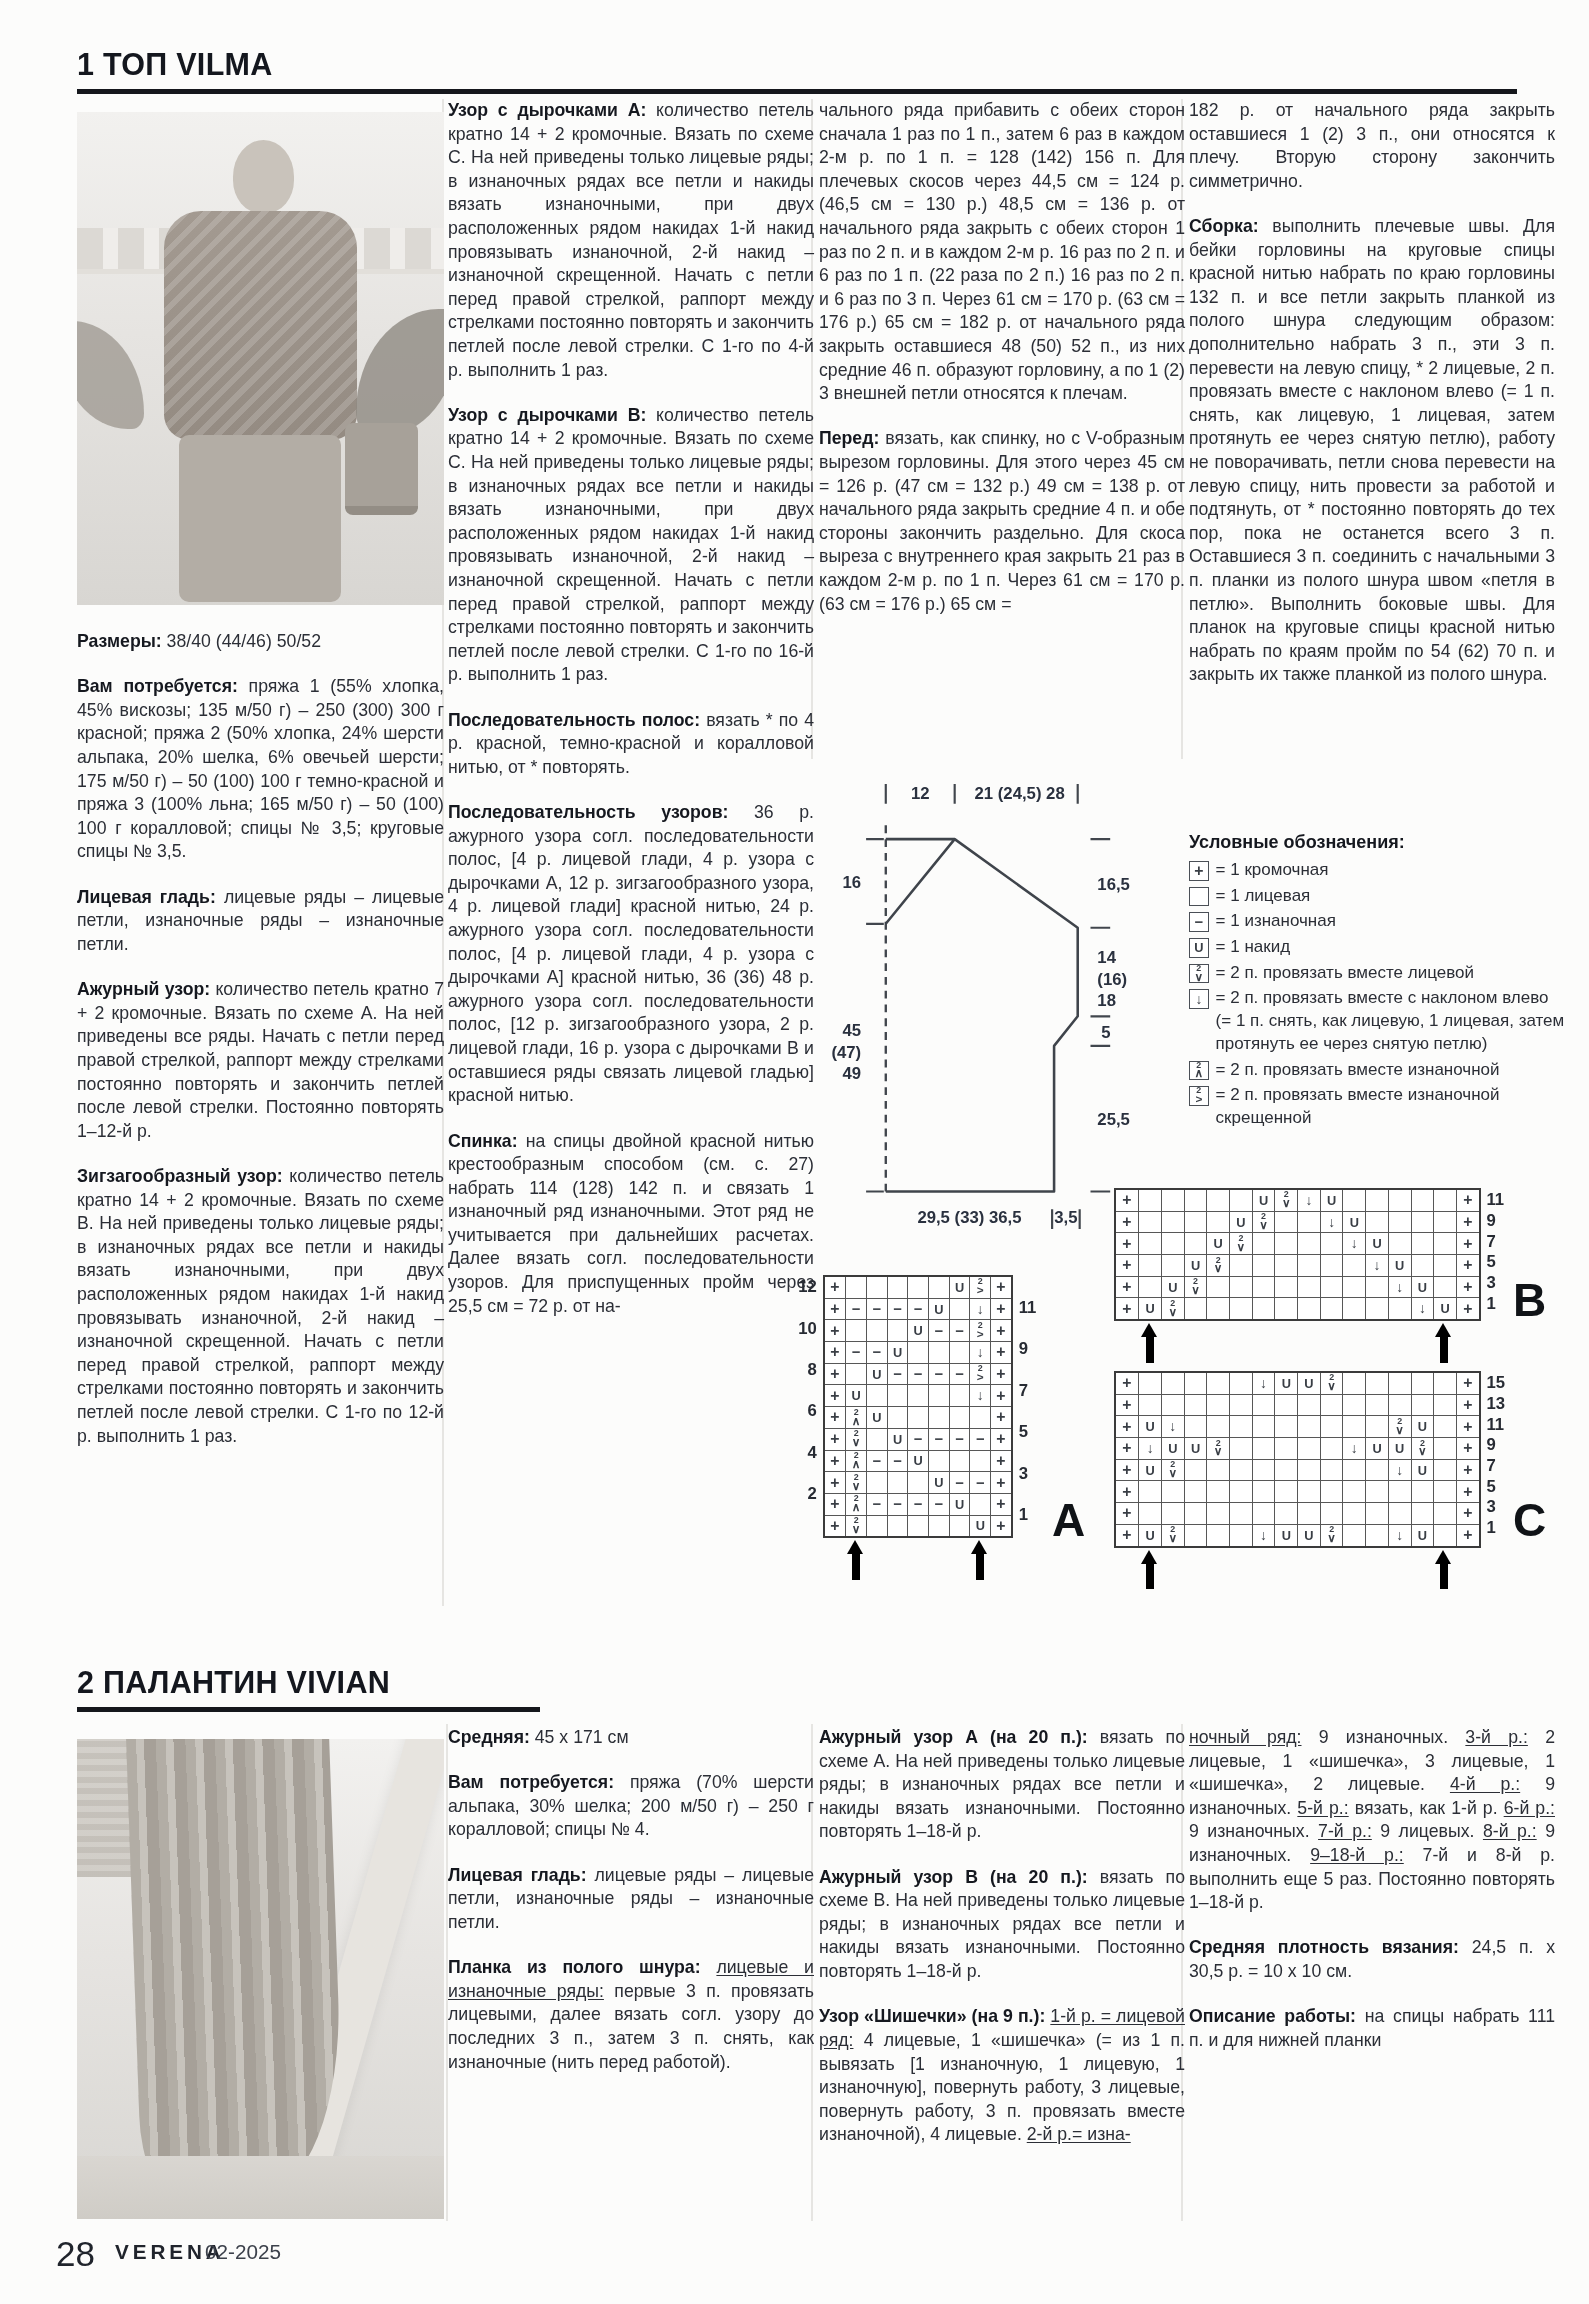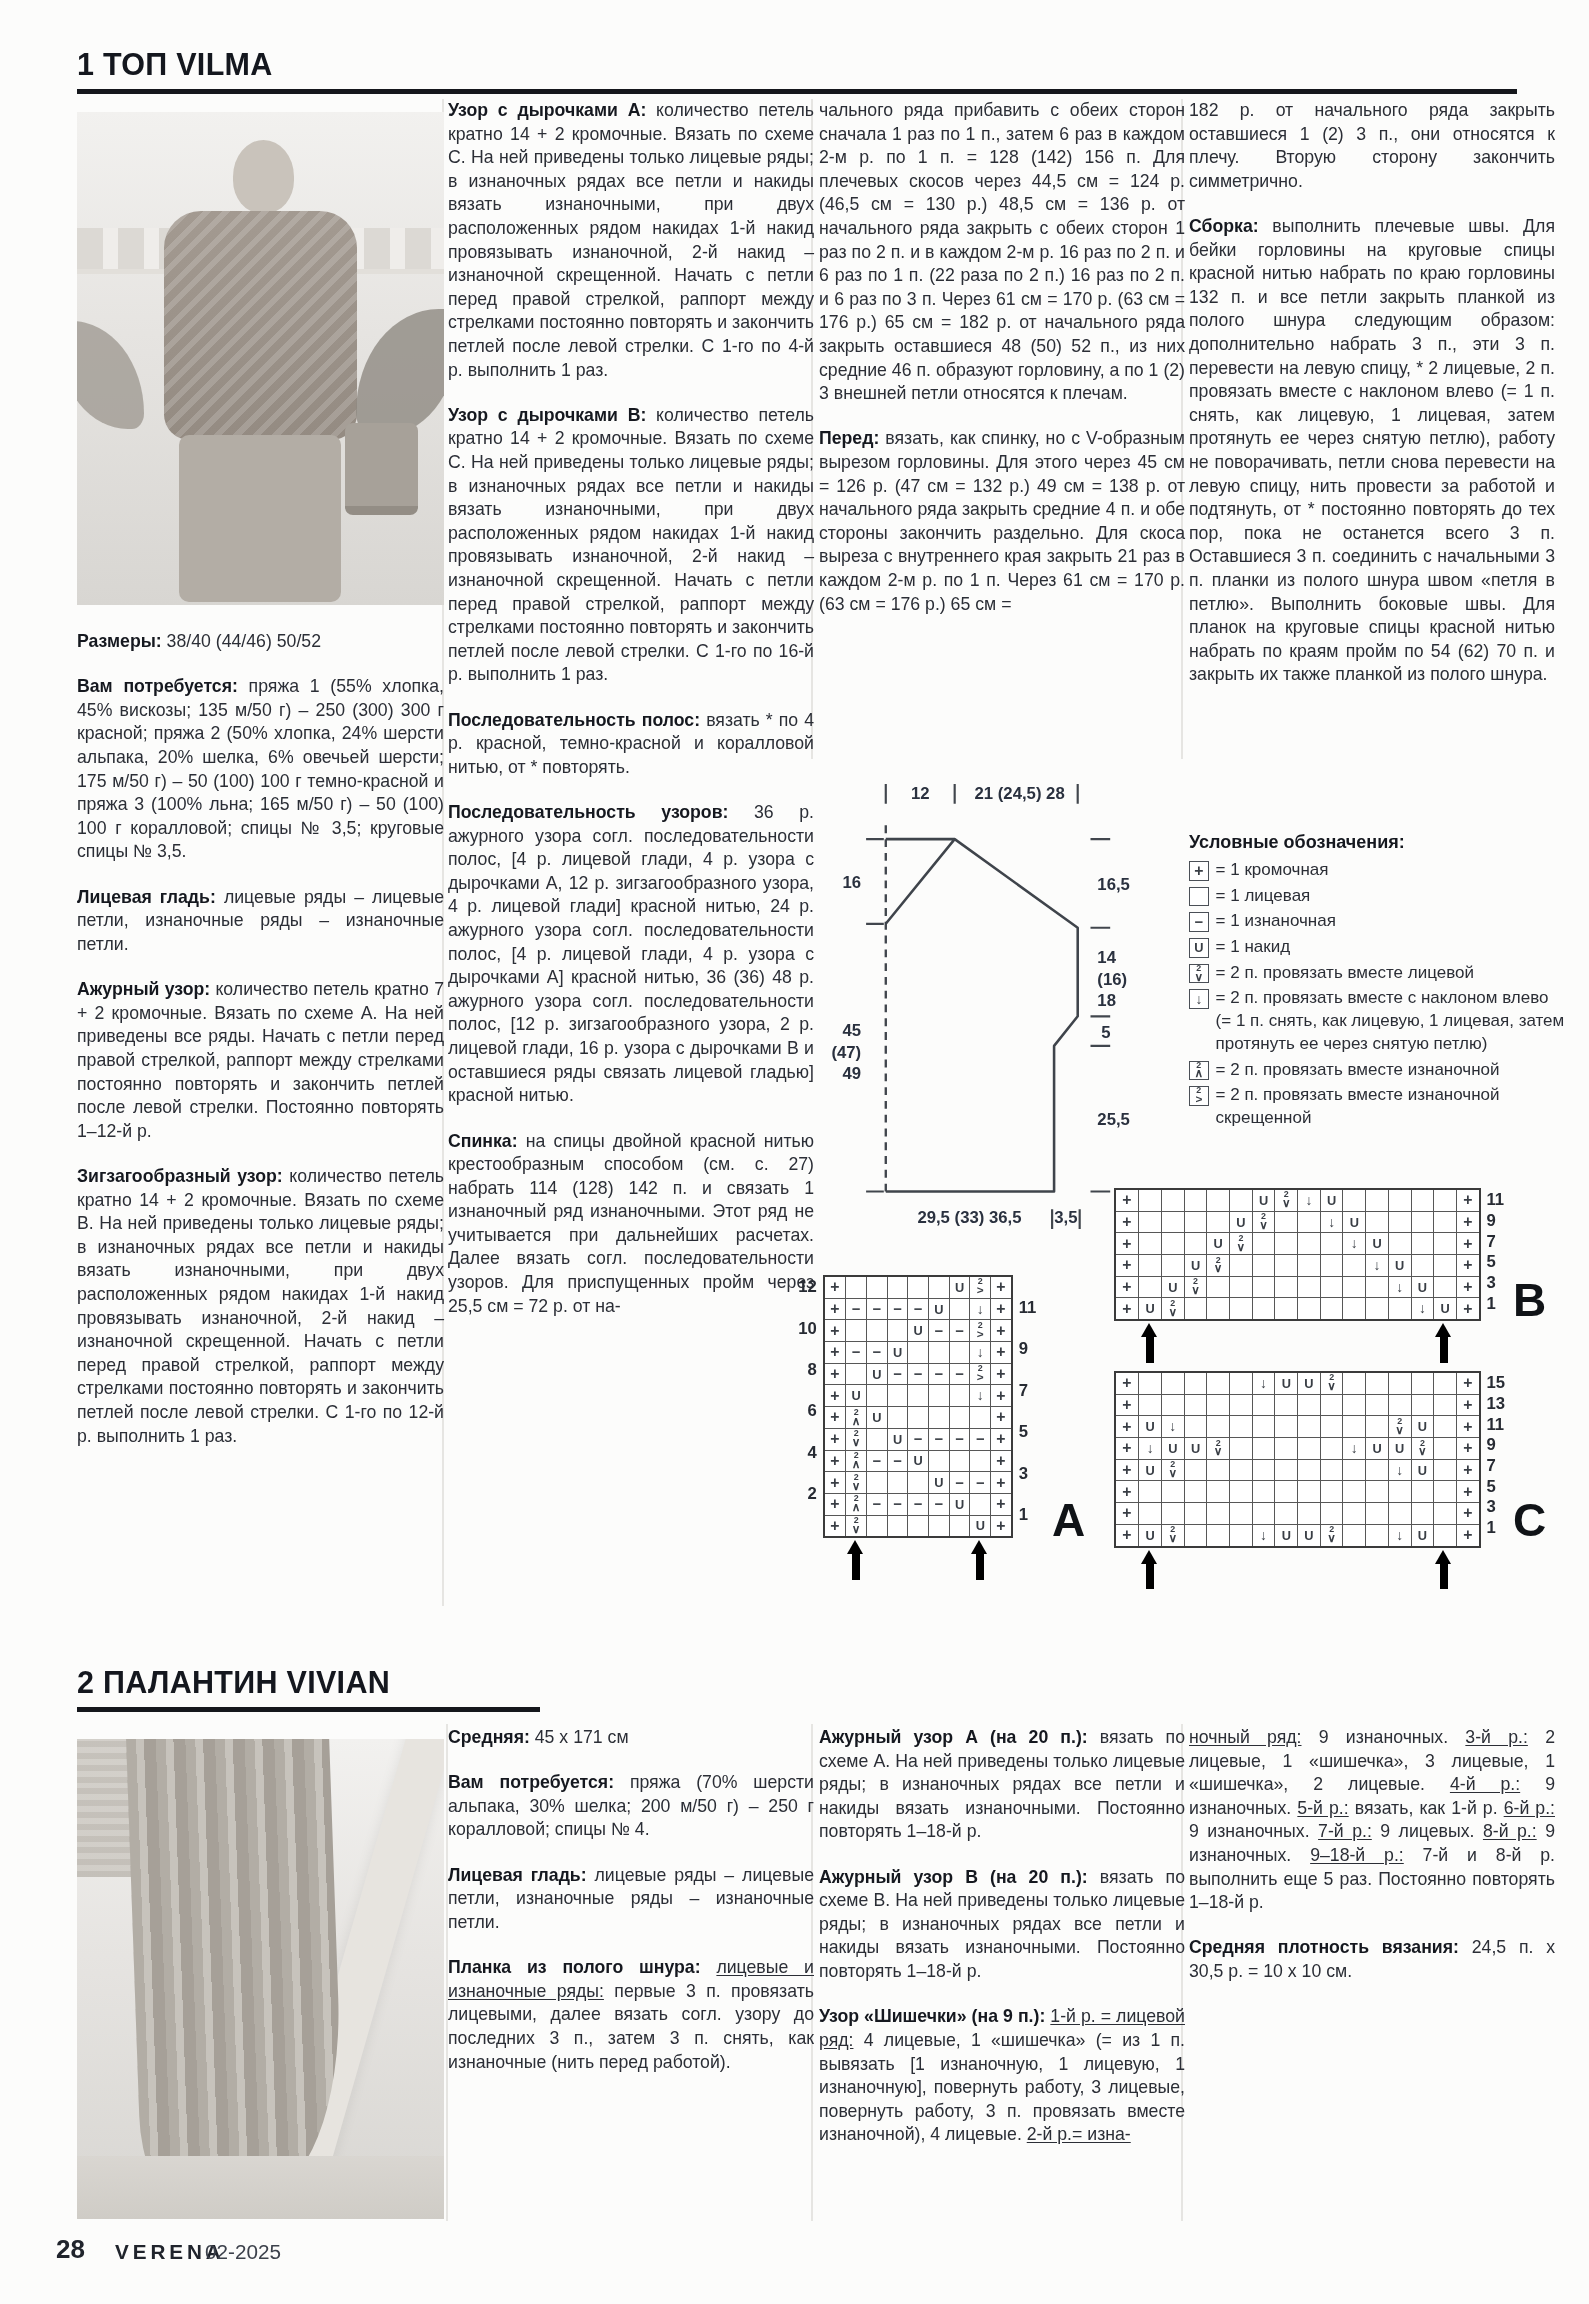--- a/index.html
+++ b/index.html
@@ -61,21 +61,21 @@
   .sym-edge{font-size:15.8px;font-weight:600;}
   .sym-purl{font-size:14.8px;}
   .sym-yo{font-size:12.8px;font-weight:700;}
   .sym-skp{font-size:13.8px;}
   .sym i{font-style:normal;font-size:8.9px;line-height:6.9px;}
   .sym em{font-style:normal;font-size:11.8px;line-height:10.8px;font-weight:700;}
 
   
   .m{font:700 17px "Liberation Sans",sans-serif;fill:#2a313f;}
   
-  .pageno{font-size:26px;font-weight:700;color:#20242c;}
+  .pageno{font-size:35px;font-weight:400;color:#20242c;}
   .mag{font-size:20.7px;font-weight:700;letter-spacing:3.9px;color:#20242c;}
   .issue{font-size:20.7px;color:#3c414b;}
 </style>
 </head>
 <body>
 
 <div class="page">
 
   <h2 class="sec" style="left:77px;top:47px;">1 ТОП VILMA</h2>
   <div class="rule" style="left:77px;top:89px;width:1440px;"></div>
@@ -1435,20 +1435,21 @@
       <p class="para"><b>Планка из полого шнура: </b><span class="u">лицевые и изнаночные ряды:</span> первые 3 п. провязать лицевыми, далее вязать согл. узору до последних 3 п., затем 3 п. снять, как изнаночные (нить перед работой).</p>
     </div>
   <div class="col" style="left:819px;top:1726px;width:366px;">
       <p class="para"><b>Ажурный узор А (на 20 п.): </b>вязать по схеме А. На ней приведены только лицевые ряды; в изнаночных рядах все петли и накиды вязать изнаночными. Постоянно повторять 1–18-й р.</p>
       <p class="para"><b>Ажурный узор В (на 20 п.): </b>вязать по схеме В. На ней приведены только лицевые ряды; в изнаночных рядах все петли и накиды вязать изнаночными. Постоянно повторять 1–18-й р.</p>
       <p class="para"><b>Узор «Шишечки» (на 9 п.): </b><span class="u">1-й р. = лицевой ряд:</span> 4 лицевые, 1 «шишечка» (= из 1 п. вывязать [1 изнаночную, 1 лицевую, 1 изнаночную], повернуть работу, 3 лицевые, повернуть работу, 3 п. провязать вместе изнаночной), 4 лицевые. <span class="u">2-й р.= изна-</span></p>
     </div>
   <div class="col" style="left:1189px;top:1726px;width:366px;">
       <p class="para"><span class="u">ночный ряд:</span> 9 изнаночных. <span class="u">3-й р.:</span> 2 лицевые, 1 «шишечка», 3 лицевые, 1 «шишечка», 2 лицевые. <span class="u">4-й р.:</span> 9 изнаночных. <span class="u">5-й р.:</span> вязать, как 1-й р. <span class="u">6-й р.:</span> 9 изнаночных. <span class="u">7-й р.:</span> 9 лицевых. <span class="u">8-й р.:</span> 9 изнаночных. <span class="u">9–18-й р.:</span> 7-й и 8-й р. выполнить еще 5 раз. Постоянно повторять 1–18-й р.</p>
       <p class="para"><b>Средняя плотность вязания: </b>24,5 п. х 30,5 р. = 10 х 10 см.</p>
+      <p class="para"><b>Описание работы: </b>на спицы набрать 111 п. и для нижней планки</p>
     </div>
 
   <div class="abs pageno" style="left:56px;top:2234px;">28</div>
   <div class="abs mag" style="left:115px;top:2240px;">VERENA</div>
   <div class="abs issue" style="left:205px;top:2240px;">02-2025</div>
 
 </div>
 
 
 </body></html>

